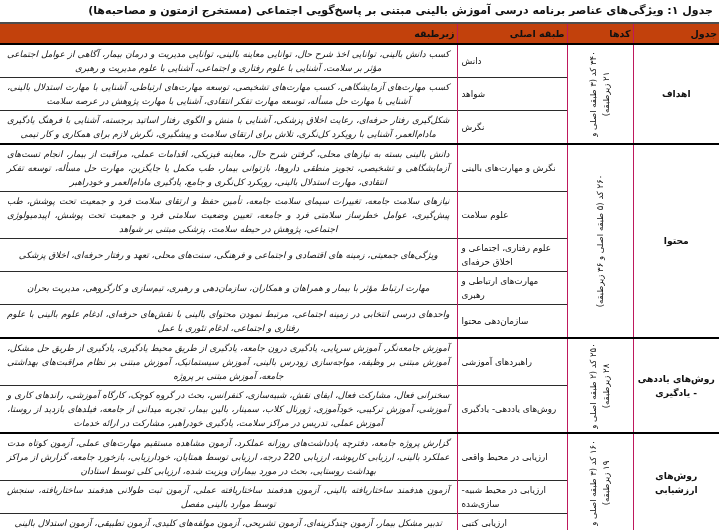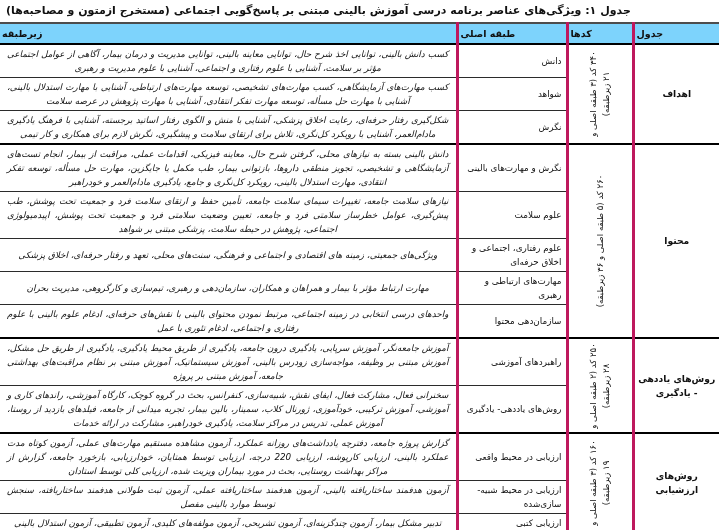--- a/index.html
+++ b/index.html
@@ -1,45 +1,45 @@
 <!DOCTYPE html>
 <html lang="fa" dir="rtl"><head>
 <meta charset="utf-8">
 <style>
   html,body{margin:0;padding:0;background:#fff;}
   body{
     width:719px;height:530px;overflow:hidden;direction:rtl;
     font-family:"DejaVu Sans","Liberation Sans",sans-serif;color:#111;
   }
   .title{
-    font-weight:bold;text-align:left;font-size:11px;line-height:14px;
+    font-weight:bold;text-align:right;font-size:11px;line-height:14px;
     padding:4px 6px 4px;white-space:nowrap;
   }
   table{
     width:719px;border-collapse:collapse;table-layout:fixed;
     border-top:2px solid #4d4d4d;border-bottom:4px solid #8c8c8c;
   }
   col.c-element{width:86px}
   col.c-codes{width:66px}
   col.c-cat{width:110px}
   col.c-sub{width:457px}
   th{
-    background:#7dd3fc;font-weight:bold;font-size:9.5px;
-    padding:4px 2px;border-bottom:2px solid #000;text-align:left;
+    background:#c2410c;font-weight:bold;font-size:9.5px;
+    padding:4px 2px;border-bottom:2px solid #000;text-align:right;
   }
   td{
     font-size:8.8px;line-height:14px;vertical-align:middle;
     padding:2px 4px;
   }
-  th,td{border-left:3px solid #be185d;}
+  th,td{border-left:1px solid #be185d;}
   th:last-child,td:last-child{border-left:none;}
   tbody td{border-top:1px solid #2b2b2b;}
   tr.section-start td{border-top:2px solid #000;}
   td.sub{text-align:justify;text-align-last:center;padding:2px 7px;font-style:italic;}
-  td.cat{text-align:right;}
+  td.cat{text-align:left;}
   td.element-cell{text-align:center;font-weight:bold;font-size:9.2px;padding:2px 3px;}
   td.codes-cell{position:relative;padding:0;}
   .rot{
     position:absolute;top:50%;left:50%;
     transform:translate(-50%,-50%) rotate(-90deg);
     font-size:8.5px;line-height:13px;text-align:center;direction:rtl;
   }
 </style>
 </head>
 <body>

